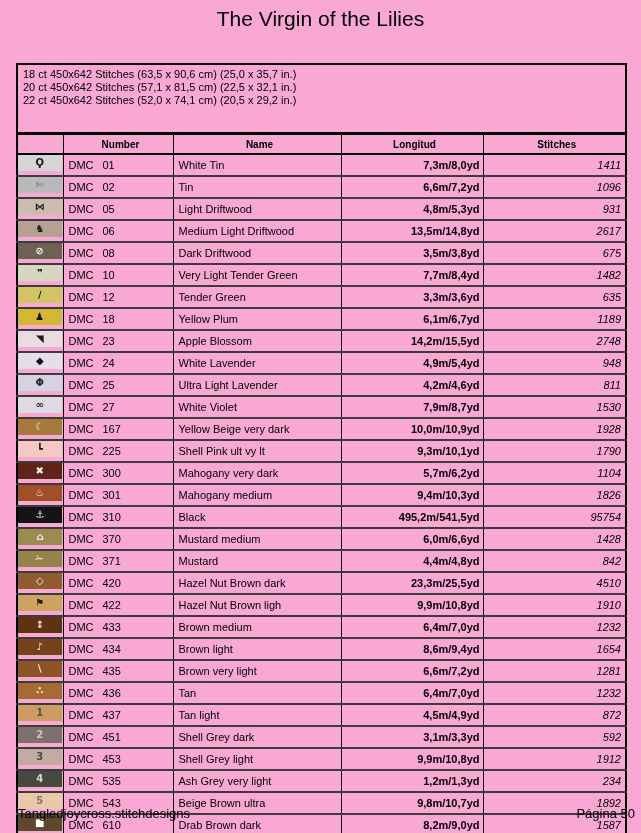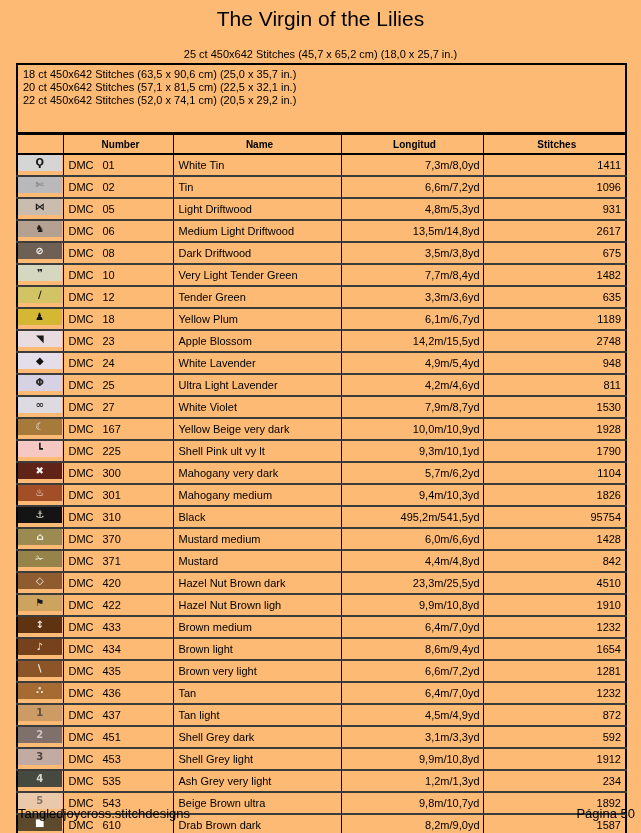--- a/index.html
+++ b/index.html
@@ -1,17 +1,17 @@
 <!DOCTYPE html>
 <html><head>
 <meta charset="utf-8">
 <style>
   html,body{margin:0;padding:0;background:#e8e8e8;}
   .sheet{
-    width:641px;height:833px;background:#fdba74;position:relative;
+    width:641px;height:833px;background:#f9a8d4;position:relative;
     font-family:"Liberation Sans", sans-serif;color:#000;overflow:hidden;
   }
   .title{
     text-align:center;font-size:21px;font-weight:400;padding-top:7px;letter-spacing:0;
   }
   .subtitle{
     text-align:center;font-size:11px;margin-top:17px;
   }
   table.pattern{
     position:absolute;left:16px;top:63px;width:609px;
@@ -32,33 +32,32 @@
   td.sym-cell{padding:0 1px 0 0;vertical-align:top;}
   .swatch{
     height:16px;margin:0 0 2px 0;display:flex;align-items:center;justify-content:center;
   }
   .sym{
     font-family:"DejaVu Sans", sans-serif;font-size:10px;line-height:10px;font-weight:700;
   }
   td.num-cell{padding:0 0 0 5px;}
   td.num-cell .brand{display:inline-block;width:34px;}
   td.name-cell{padding:0 0 0 5px;}
-  td.len-cell{padding:0 3px 0 0;text-align:right;}
-  td.st-cell{padding:0 4px 0 0;text-align:right;}
+  td.len-cell{padding:0 3px 0 0;text-align:right;font-weight:bold;}
+  td.st-cell{padding:0 4px 0 0;text-align:right;font-style:italic;}
   .footer{
     position:absolute;left:18px;right:6px;top:806px;
     display:flex;justify-content:space-between;font-size:13px;
   }
 </style>
 </head>
 <body>
 
 <div class="sheet">
   <div class="title">The Virgin of the Lilies</div>
-  <div class="subtitle">25 ct 450x642 Stitches (45,7 x 65,2 cm) (18,0 x 25,7 in.)</div>
 
   <table class="pattern">
     <colgroup>
       <col style="width:46px">
         <col style="width:110px">
         <col style="width:168px">
         <col style="width:142px">
         <col style="width:143px">
     </colgroup>
     <tbody>

